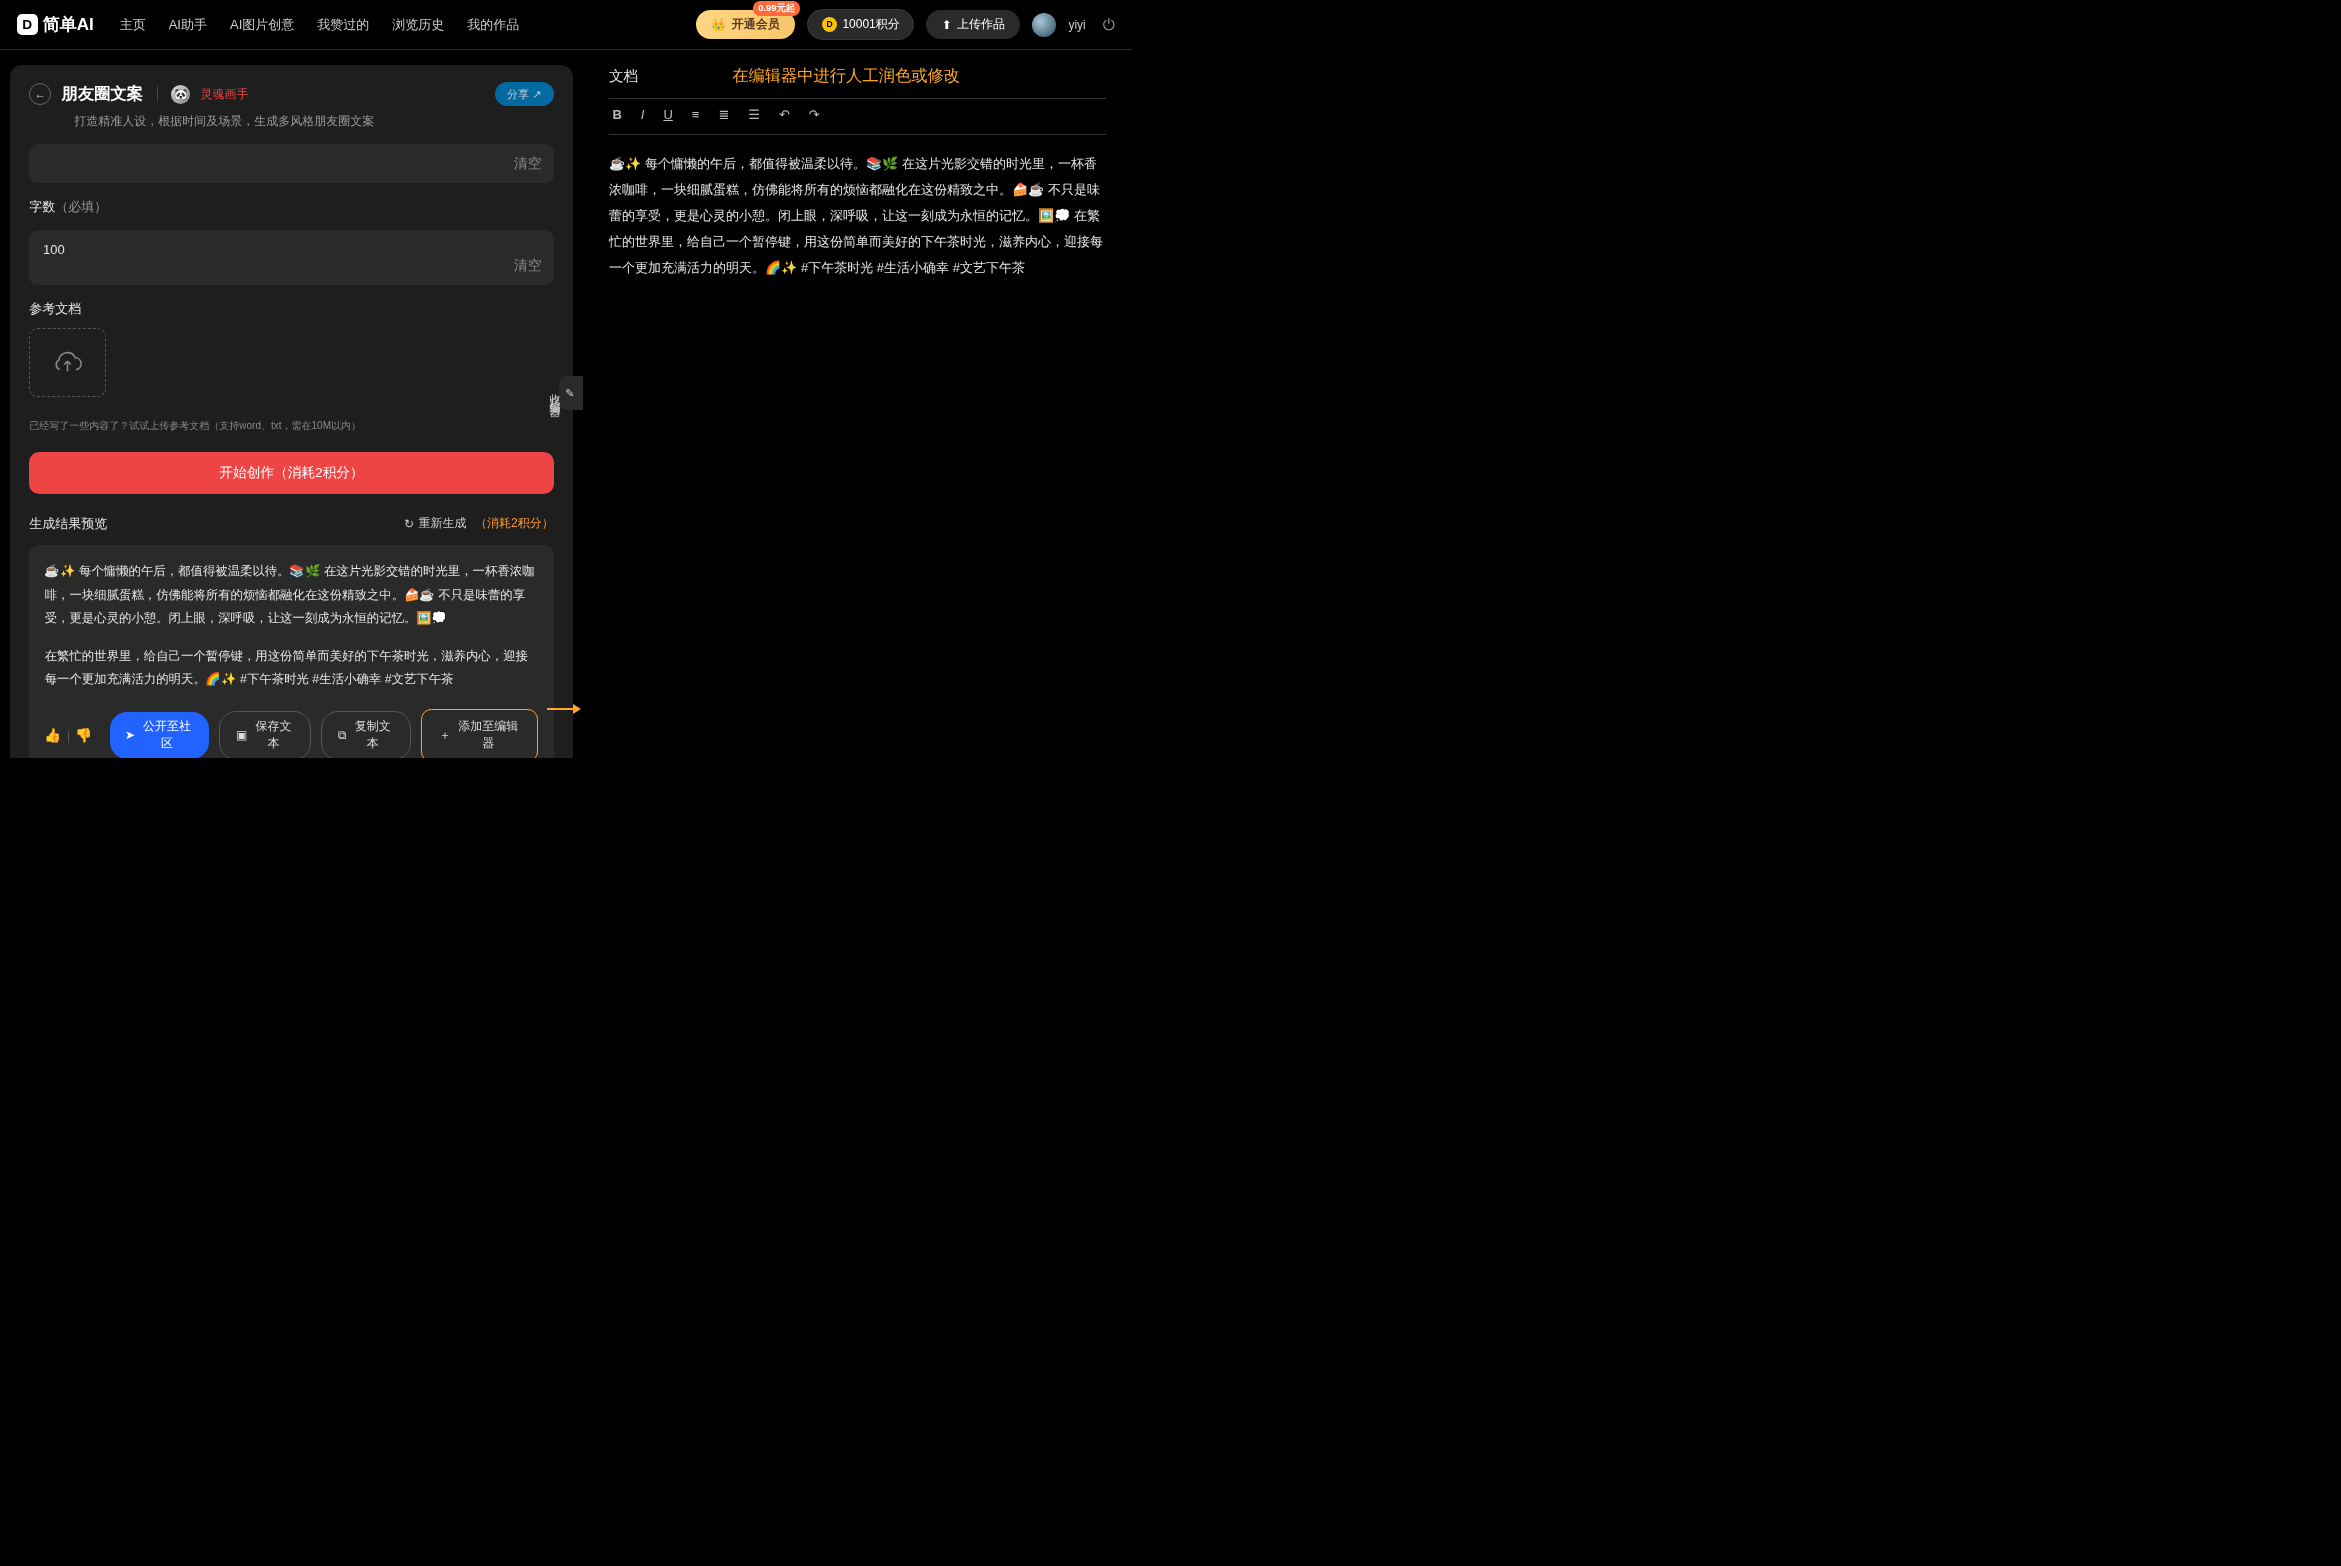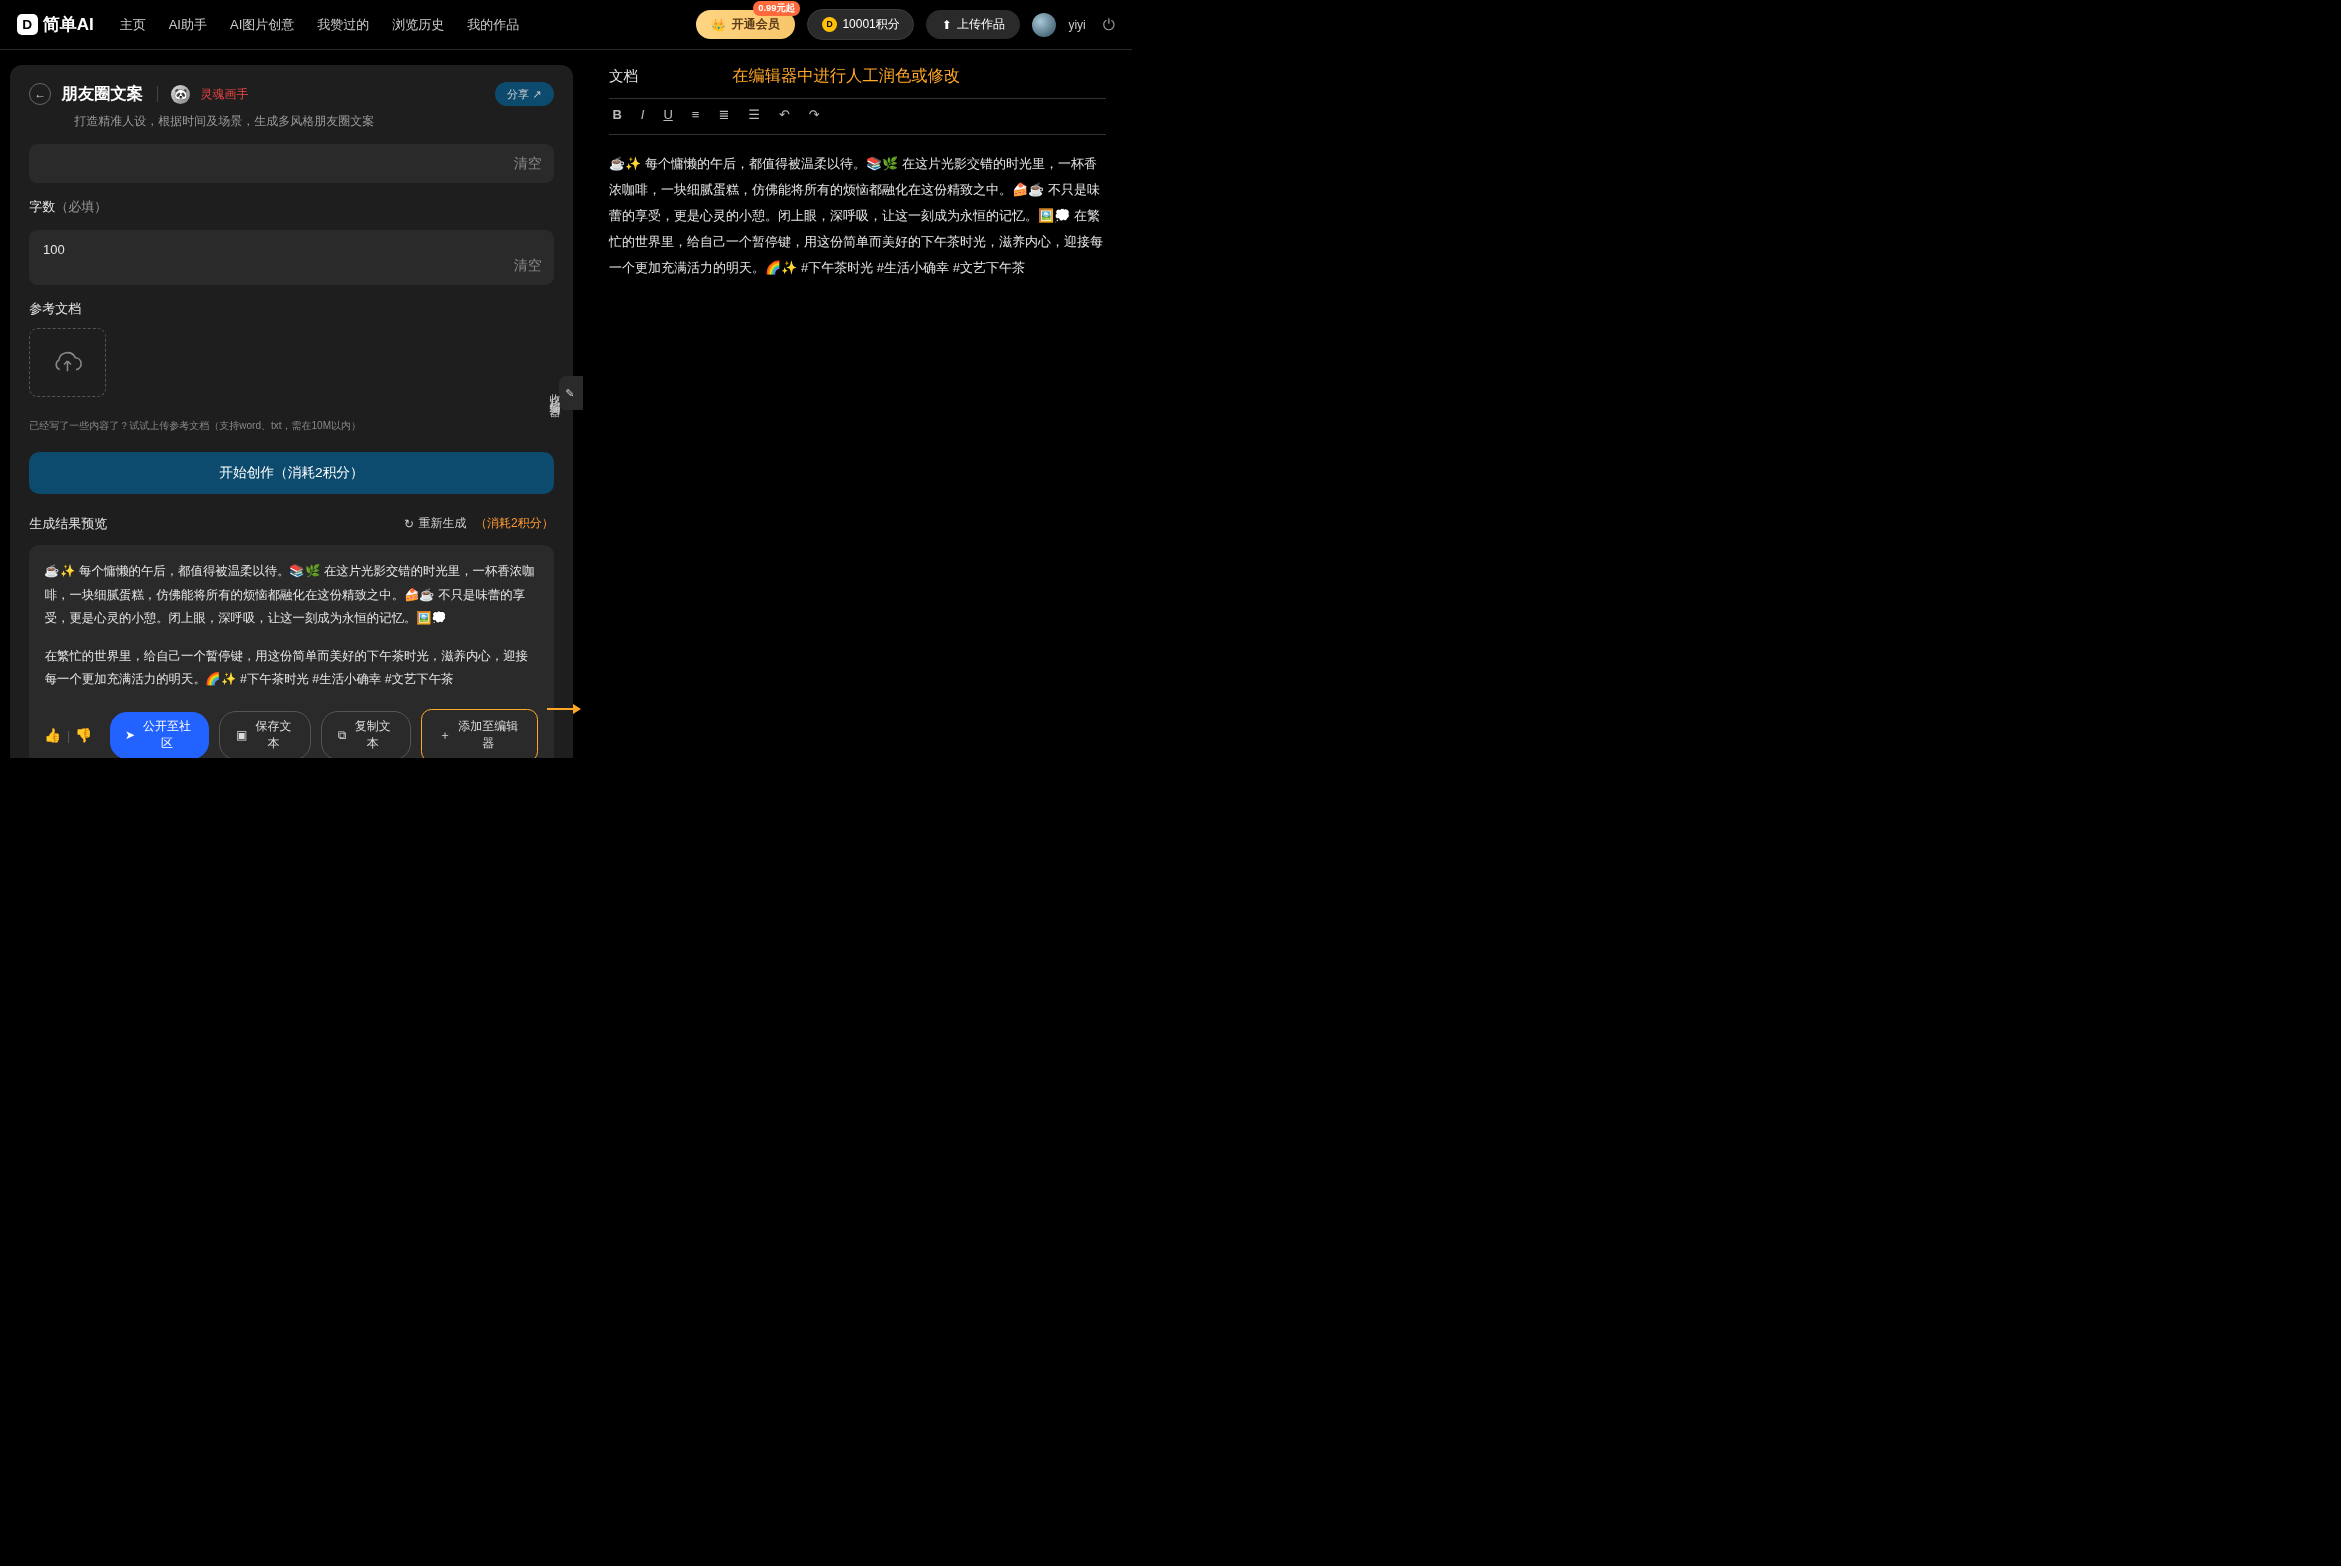--- a/index.html
+++ b/index.html
@@ -28,34 +28,34 @@
 .right-panel { flex: 1; padding: 15.4px 26px; position: relative; }
 
 
 .card { background: #1e1e1e; border-radius: 12px; padding: 17px 19px 15.4px; }
 .card-header { display: flex; align-items: center; gap: 10.3px; margin-bottom: 5.1px; }
 .back-btn { width: 22px; height: 22px; border-radius: 50%; border: 1.3px solid #666; display: flex; align-items: center; justify-content: center; color: #ccc; font-size: 12px; }
 .card-title { font-size: 16.3px; font-weight: 600; color: #fff; }
 .divider { width: 0.9px; height: 15.4px; background: #444; margin: 0 3.4px; }
 .author-icon { width: 19px; height: 19px; border-radius: 50%; background: linear-gradient(135deg, #e0e0e0, #808080); display: flex; align-items: center; justify-content: center; font-size: 11px; }
 .author-name { color: #ef4444; font-size: 12px; }
-.share-btn { margin-left: auto; background: #0c4a6e; color: #ccc; padding: 4.3px 12px; border-radius: 13.7px; font-size: 11px; display: flex; align-items: center; gap: 3.4px; }
+.share-btn { margin-left: auto; background: #0369a1; color: #ccc; padding: 4.3px 12px; border-radius: 13.7px; font-size: 11px; display: flex; align-items: center; gap: 3.4px; }
 .card-subtitle { color: #999; font-size: 12px; margin-top: 6.9px; margin-left: 45px; }
 
 .input-box { background: #2a2a2a; border-radius: 8.6px; padding: 12px 13.7px 8.6px; margin-top: 13.7px; position: relative; min-height: 43px; }
 .input-label { color: #e5e5e5; font-size: 13px; margin-top: 15.4px; }
 .required { color: #999; }
 .input-value { color: #e5e5e5; font-size: 13px; }
 .clear-btn { position: absolute; bottom: 10px; right: 12px; color: #888; font-size: 14px; }
 
 .upload-box { margin-top: 12px; }
 .upload-zone { width: 77px; height: 69px; border: 1.3px dashed #555; border-radius: 8.6px; display: flex; align-items: center; justify-content: center; margin-top: 10.3px; }
 .upload-hint { color: #888; font-size: 10px; margin-top: 22px; }
 
-.start-btn { width: 100%; background: #0c4a6e; color: #fff; border: none; padding: 12px; border-radius: 10.3px; font-size: 13.7px; margin-top: 19px; cursor: pointer; }
+.start-btn { width: 100%; background: #ef4444; color: #fff; border: none; padding: 12px; border-radius: 10.3px; font-size: 13.7px; margin-top: 19px; cursor: pointer; }
 
 .preview-section { margin-top: 20.6px; }
 .preview-header { display: flex; align-items: center; }
 .preview-title { color: #e5e5e5; font-size: 13px; }
 .regen { margin-left: auto; color: #ccc; font-size: 12px; display: flex; align-items: center; gap: 4.3px; }
 .cost { color: #ff9933; font-size: 12px; margin-left: 8.6px; }
 
 .result-box { background: #2a2a2a; border-radius: 10.3px; padding: 15.4px 15.4px 13.7px; margin-top: 12px; }
 .result-text { color: #e5e5e5; font-size: 12.4px; line-height: 1.9; }
 .result-text p + p { margin-top: 13.7px; }

